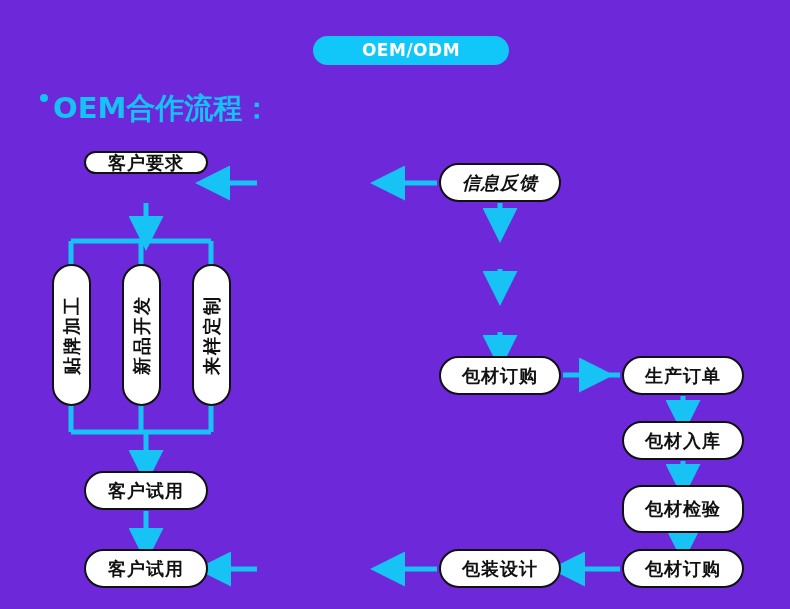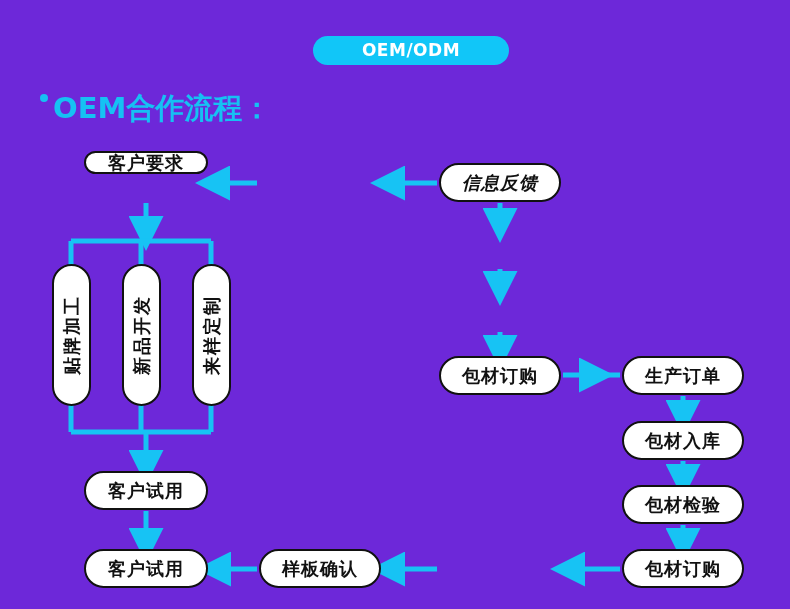--- a/index.html
+++ b/index.html
@@ -158,28 +158,28 @@
   </div>
   <div class="node" style="left:439px; top:356px; width:122px; height:39px;">
     <span>包材订购</span>
   </div>
   <div class="node" style="left:622px; top:356px; width:122px; height:39px;">
     <span>生产订单</span>
   </div>
   <div class="node" style="left:622px; top:421px; width:122px; height:39px;">
     <span>包材入库</span>
   </div>
-  <div class="node" style="left:622px; top:485px; width:122px; height:39px;">
+  <div class="node" style="left:622px; top:485px; width:122px; height:48px;">
     <span>包材检验</span>
   </div>
   <div class="node" style="left:622px; top:549px; width:122px; height:39px;">
     <span>包材订购</span>
   </div>
-  <div class="node" style="left:259px; top:549px; width:122px; height:39px;">
-    <span>样板确认</span>
+  <div class="node" style="left:439px; top:549px; width:122px; height:39px;">
+    <span>包装设计</span>
   </div>
   <div class="node" style="left:84px;  top:549px; width:124px; height:39px;font-family:Liberation Serif, serif;">
     <span>客户试用</span>
   </div>
   <div class="node" style="left:84px;  top:471px; width:124px; height:39px;">
     <span>客户试用</span>
   </div>
 
   <div class="node vert" style="left:52px;  top:264px; width:39px; height:142px;">
     <span class="vtext">贴牌加工</span>

